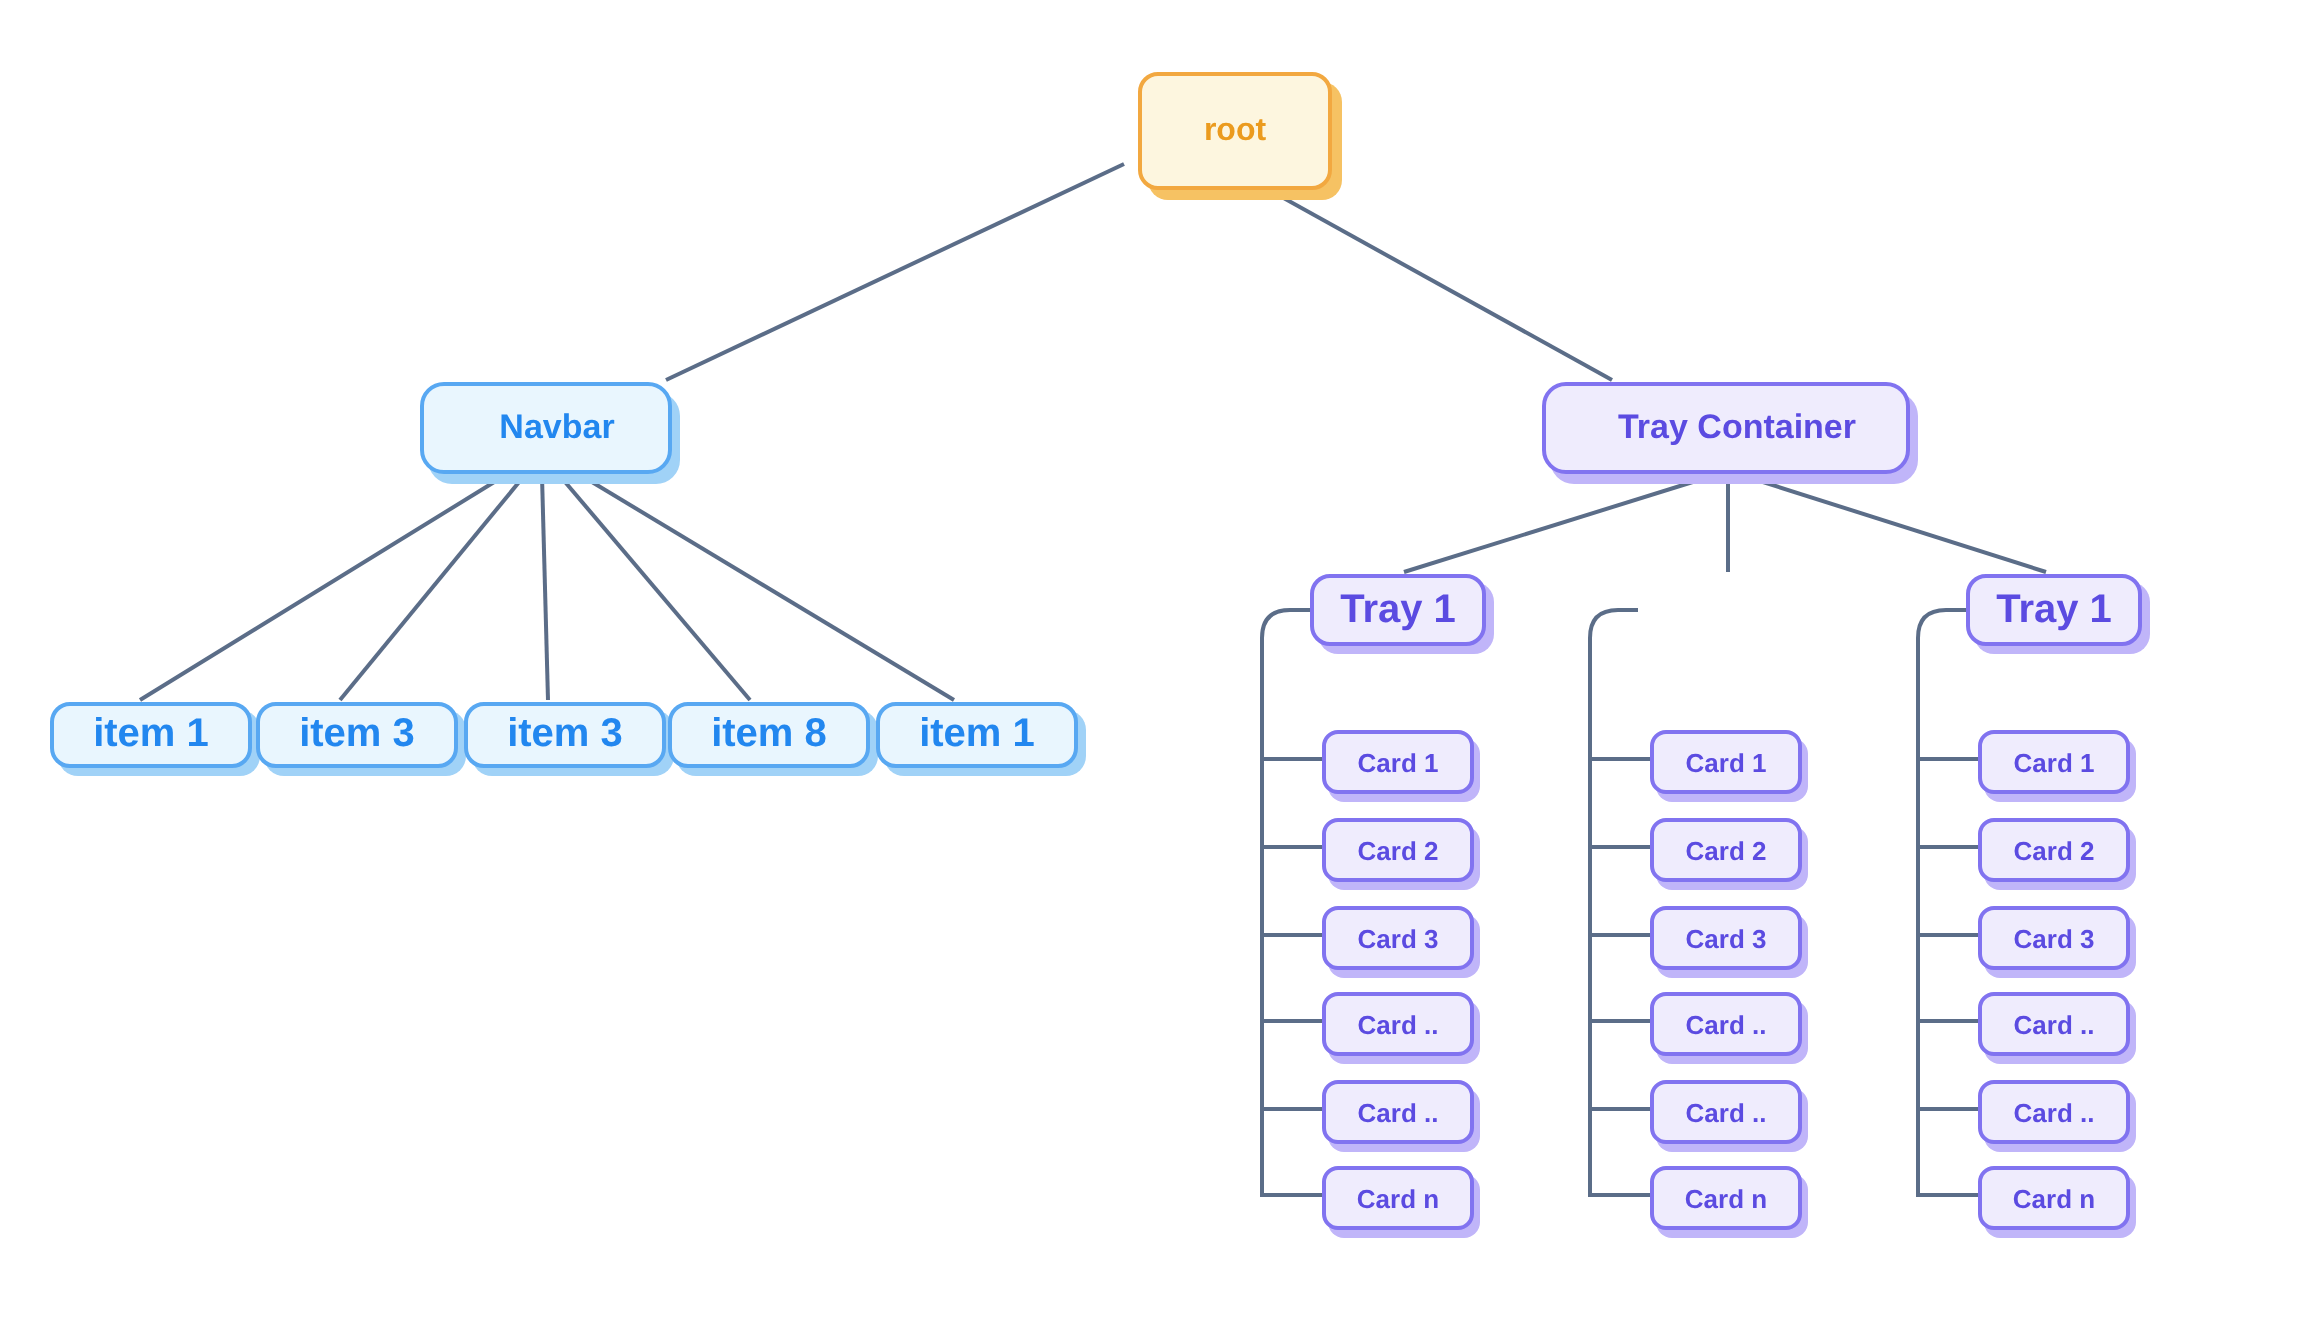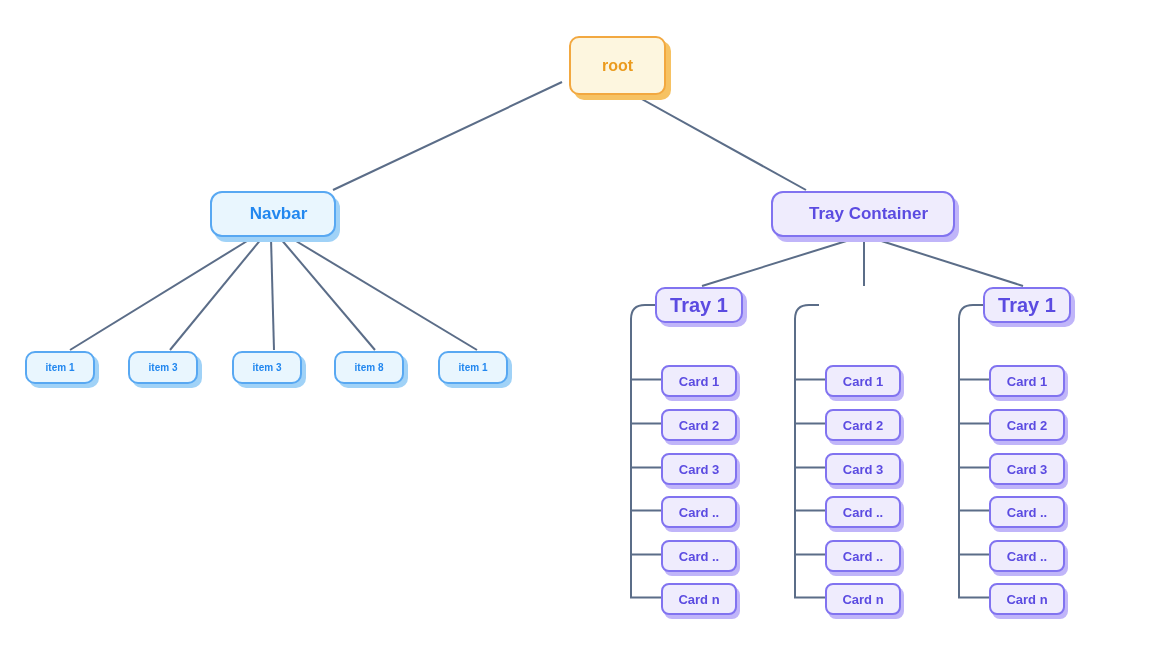--- a/index.html
+++ b/index.html
@@ -23,21 +23,21 @@
     font-weight:bold; text-align:center; white-space:nowrap;
   }
   .n-amber{background:var(--root-fill); border:2px solid var(--root-border);
     color:var(--root-text); box-shadow:5px 5px 0 var(--root-shadow);}
   .n-blue{background:var(--blue-fill); border:2px solid var(--blue-border);
     color:var(--blue-text); box-shadow:4px 5px 0 var(--blue-shadow);}
   .n-purple{background:var(--purple-fill); border:2px solid var(--purple-border);
     color:var(--purple-text); box-shadow:4px 5px 0 var(--purple-shadow);}
   .n-root{width:97px;height:59px;font-size:16px;border-radius:10px;margin-left:32px;}
   .n-lg{height:46px;font-size:17px;border-radius:12px;padding-left:11px;}
-  .n-item{width:70px;height:33px;font-size:10px;border-radius:10px;top:351px;box-shadow:4px 4px 0 var(--blue-shadow);}
+  .n-item{width:101px;height:33px;font-size:20px;border-radius:10px;top:351px;box-shadow:4px 4px 0 var(--blue-shadow);}
   .n-tray{width:88px;height:36px;font-size:20px;border-radius:10px;top:287px;box-shadow:4px 4px 0 var(--purple-shadow);}
   .n-card{width:76px;height:32px;font-size:13px;border-radius:8px;box-shadow:3px 4px 0 var(--purple-shadow);}
 </style>
 </head>
 <body>
 
 <div class="canvas">
 
   <svg class="edges" viewBox="0 0 1156 665" xmlns="http://www.w3.org/2000/svg" aria-hidden="true">
 

